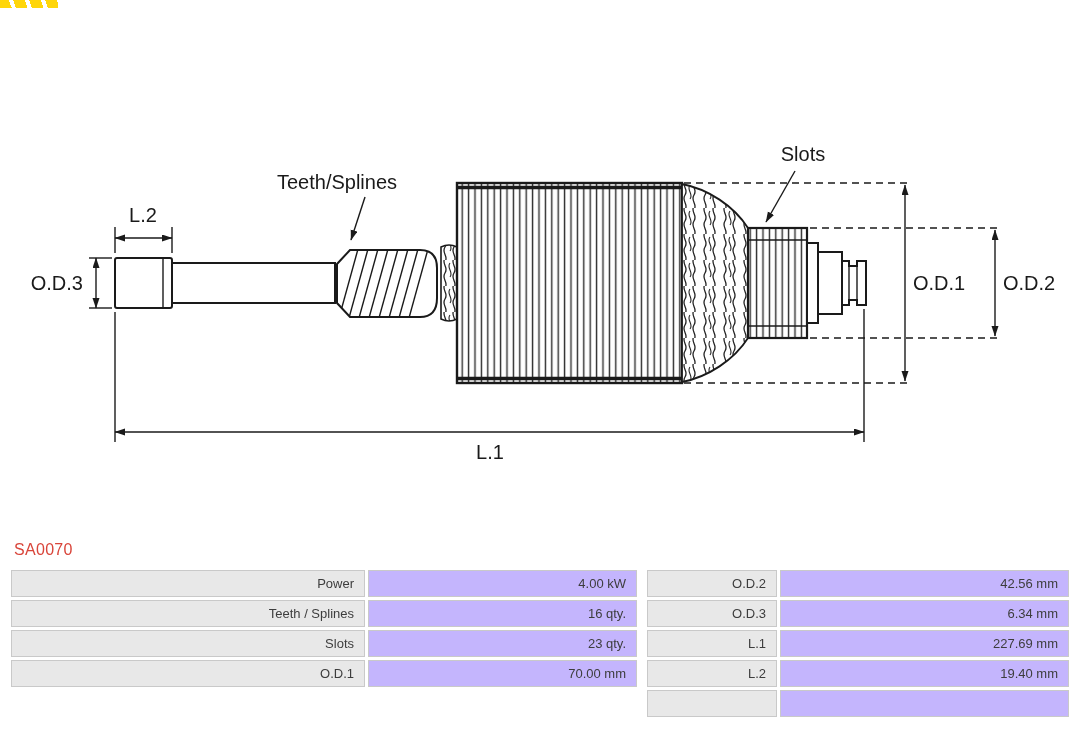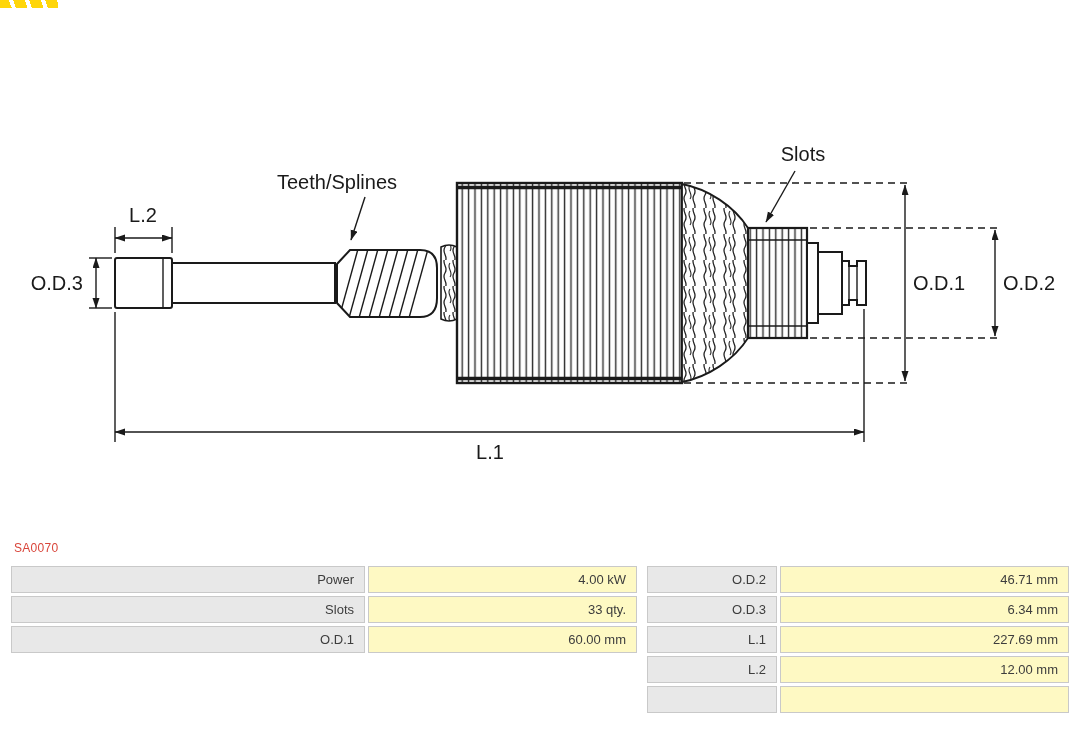--- a/index.html
+++ b/index.html
@@ -13,30 +13,30 @@
     position:absolute; top:0; left:0; width:58px; height:8px;
     background:repeating-linear-gradient(70deg,#ffd60a 0 11px,#ffffff 11px 15px);
   }
   svg.diagram { display:block; }
   svg.diagram text { font-family:"Liberation Sans", sans-serif; fill:#1a1a1a; }
   .dim-label { font-size:20px; }
   .big-label { font-size:20px; }
   .outline { fill:#ffffff; stroke:#1a1a1a; stroke-width:2; }
   .thin { stroke:#1a1a1a; stroke-width:1.4; fill:none; }
   .dash { stroke:#1a1a1a; stroke-width:1.3; fill:none; stroke-dasharray:7 5; }
-  .part-number { color:#d9453a; font-size:12px; margin:6px 0 8px 14px; letter-spacing:.3px; }
+  .part-number { color:#d9453a; font-size:16px; margin:6px 0 8px 14px; letter-spacing:.3px; }
   .tables { display:flex; gap:4px; padding:0 8px; align-items:flex-start; }
   table.spec { border-collapse:separate; border-spacing:3px; table-layout:fixed; }
   table.spec td {
     border:1px solid #c9c9c9; height:27px; padding:0 10px;
     font-size:13px; color:#3d3d3d; text-align:right; vertical-align:middle;
     overflow:hidden; white-space:nowrap;
   }
   td.lbl { background:#e8e8e8; }
-  td.val { background:#fef9c3; }
+  td.val { background:#c4b5fd; }
   table.left-t { width:632px; }
   table.left-t td.lbl { width:354px; }
   table.right-t { width:428px; }
   table.right-t td.lbl { width:130px; }
 </style>
 </head>
 <body>
 
 <div class="logo-fragment"></div>
 
@@ -145,47 +145,51 @@
 <div class="part-number">SA0070</div>
 
 <div class="tables">
   <table class="spec left-t">
     <tbody>
         <tr>
       <td class="lbl">Power</td>
       <td class="val">4.00 kW</td>
     </tr>
     <tr>
+      <td class="lbl">Teeth / Splines</td>
+      <td class="val">16 qty.</td>
+    </tr>
+    <tr>
       <td class="lbl">Slots</td>
-      <td class="val">33 qty.</td>
+      <td class="val">23 qty.</td>
     </tr>
     <tr>
       <td class="lbl">O.D.1</td>
-      <td class="val">60.00 mm</td>
+      <td class="val">70.00 mm</td>
     </tr>
   </tbody>
     </table>
 
   <table class="spec right-t">
     <tbody>
         <tr>
       <td class="lbl">O.D.2</td>
-      <td class="val">46.71 mm</td>
+      <td class="val">42.56 mm</td>
     </tr>
     <tr>
       <td class="lbl">O.D.3</td>
       <td class="val">6.34 mm</td>
     </tr>
     <tr>
       <td class="lbl">L.1</td>
       <td class="val">227.69 mm</td>
     </tr>
     <tr>
       <td class="lbl">L.2</td>
-      <td class="val">12.00 mm</td>
+      <td class="val">19.40 mm</td>
     </tr>
     <tr>
       <td class="lbl"></td>
       <td class="val"></td>
     </tr>
   </tbody>
     </table>
 </div>
 
 </body></html>

